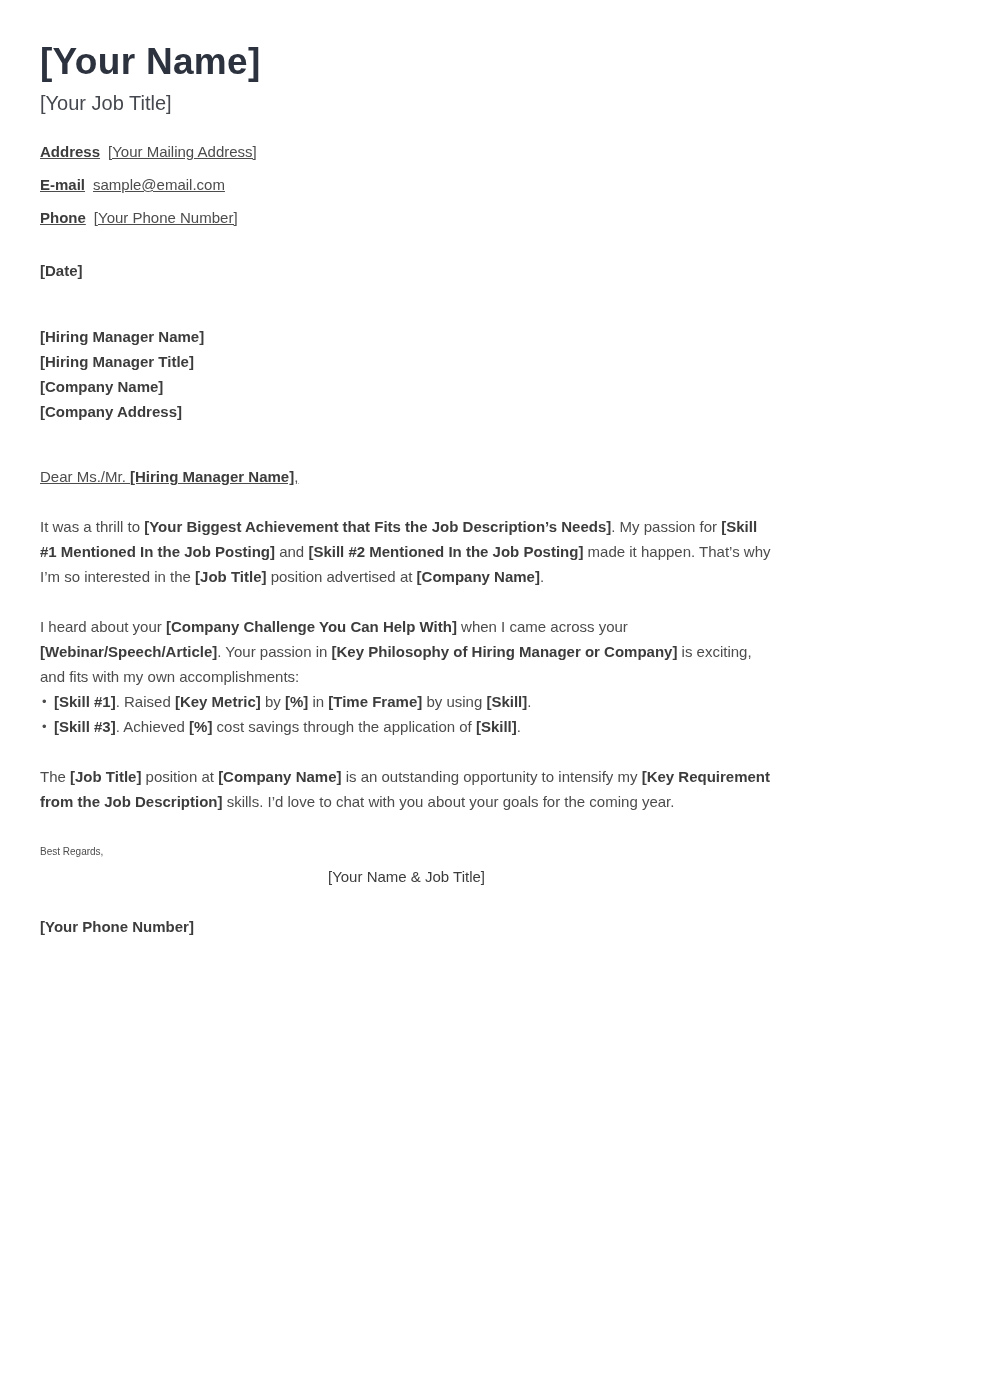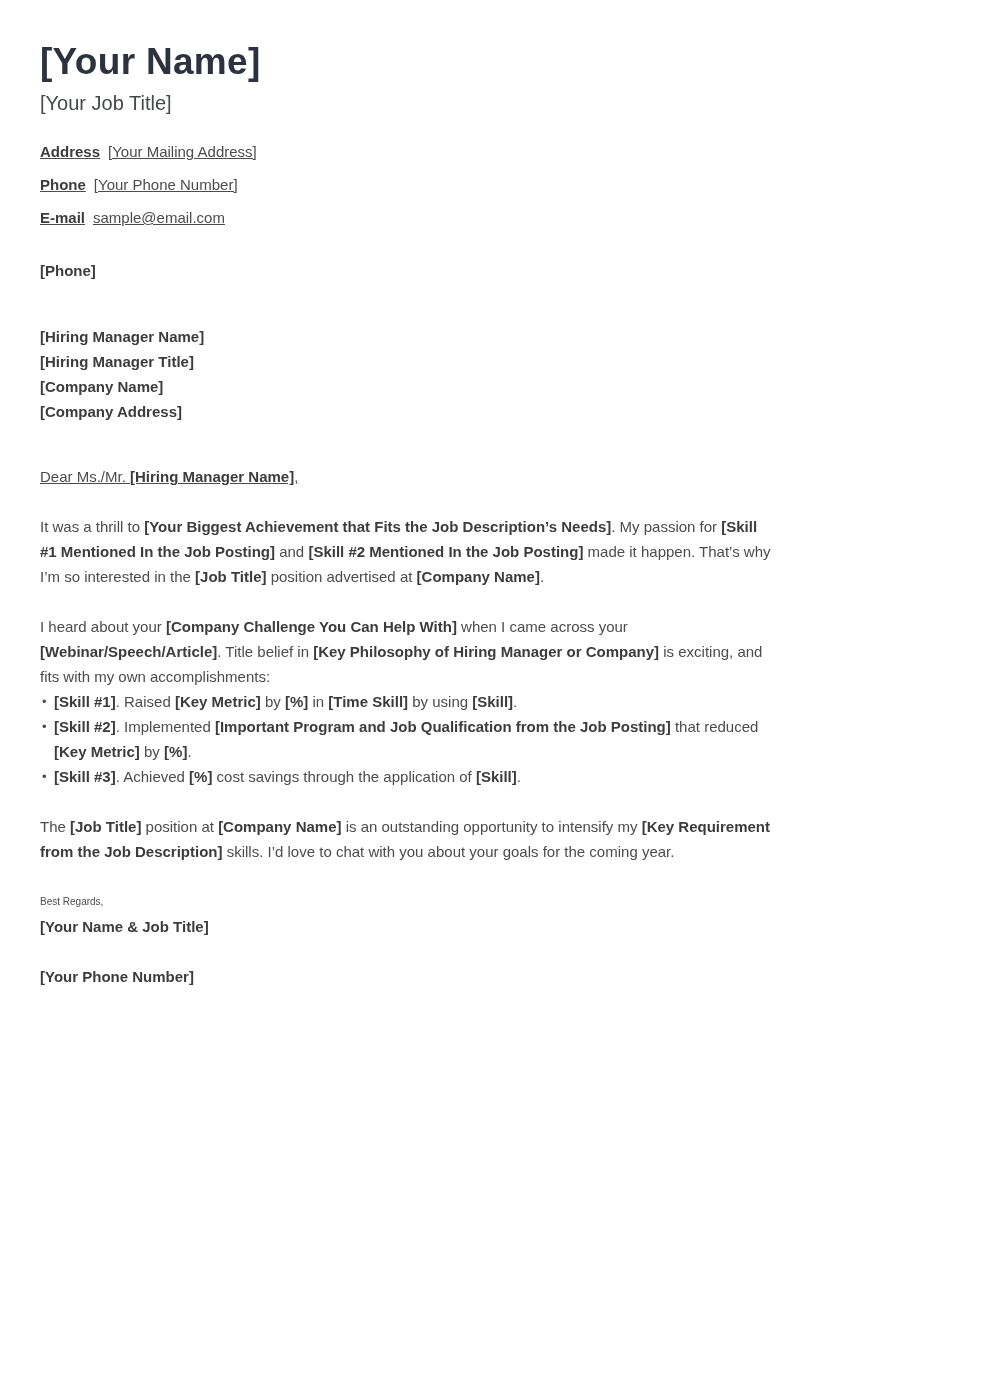--- a/index.html
+++ b/index.html
@@ -68,22 +68,23 @@
     top: 0;
     font-size: 13px;
     color: var(--body-color, #4c4c4c);
   }
 
   .closing-block { margin-top: 25px; }
   .closing-regards { font-size: 10px; line-height: 25px; }
   .signature-name {
     font-size: 15px;
     line-height: 25px;
-    font-weight: 700;
+    font-weight: 400;
     color: var(--strong-color, #3c3c3c);
+    text-align: center;
   }
   .footer-contact { margin-top: 25px; }
   .footer-contact-line {
     font-size: 15px;
     line-height: 25px;
     font-weight: 700;
     color: var(--strong-color, #3c3c3c);
   }
 </style>
 </head>
@@ -93,45 +94,44 @@
 
   <h1 class="applicant-name">[Your Name]</h1>
 
   <div class="applicant-job-title">[Your Job Title]</div>
 
   <div class="contact-block">
     <div class="contact-row">
       <span class="contact-label">Address</span><span class="contact-value">[Your Mailing Address]</span>
     </div>
     <div class="contact-row">
-      <span class="contact-label">Phone</span><span class="contact-value">[Your Phone Number]</span>
+      <span class="contact-label">E-mail</span><span class="contact-value">sample@email.com</span>
     </div>
     <div class="contact-row">
-      <span class="contact-label">E-mail</span><span class="contact-value">sample@email.com</span>
+      <span class="contact-label">Phone</span><span class="contact-value">[Your Phone Number]</span>
     </div>
   </div>
 
-  <p class="date-line">[Phone]</p>
+  <p class="date-line">[Date]</p>
 
   <div class="recipient-block">
     <p class="recipient-line">[Hiring Manager Name]</p>
     <p class="recipient-line">[Hiring Manager Title]</p>
     <p class="recipient-line">[Company Name]</p>
     <p class="recipient-line">[Company Address]</p>
   </div>
 
   <p class="body-text salutation"><span>Dear Ms./Mr. </span><strong>[Hiring Manager Name]</strong><span>,</span></p>
 
   <p class="body-text paragraph"><span>It was a thrill to </span><strong>[Your Biggest Achievement that Fits the Job Description’s Needs]</strong><span>. My passion for </span><strong>[Skill #1 Mentioned In the Job Posting]</strong><span> and </span><strong>[Skill #2 Mentioned In the Job Posting]</strong><span> made it happen. That’s why I’m so interested in the </span><strong>[Job Title]</strong><span> position advertised at </span><strong>[Company Name]</strong><span>.</span></p>
 
-  <p class="body-text paragraph"><span>I heard about your </span><strong>[Company Challenge You Can Help With]</strong><span> when I came across your </span><strong>[Webinar/Speech/Article]</strong><span>. Title belief in </span><strong>[Key Philosophy of Hiring Manager or Company]</strong><span> is exciting, and fits with my own accomplishments:</span></p>
+  <p class="body-text paragraph"><span>I heard about your </span><strong>[Company Challenge You Can Help With]</strong><span> when I came across your </span><strong>[Webinar/Speech/Article]</strong><span>. Your passion in </span><strong>[Key Philosophy of Hiring Manager or Company]</strong><span> is exciting, and fits with my own accomplishments:</span></p>
 
   <ul class="achievement-list">
-    <li class="body-text"><strong>[Skill #1]</strong><span>. Raised </span><strong>[Key Metric]</strong><span> by </span><strong>[%]</strong><span> in </span><strong>[Time Skill]</strong><span> by using </span><strong>[Skill]</strong><span>.</span></li>
-    <li class="body-text"><strong>[Skill #2]</strong><span>. Implemented </span><strong>[Important Program and Job Qualification from the Job Posting]</strong><span> that reduced </span><strong>[Key Metric]</strong><span> by </span><strong>[%]</strong><span>.</span></li>
+    <li class="body-text"><strong>[Skill #1]</strong><span>. Raised </span><strong>[Key Metric]</strong><span> by </span><strong>[%]</strong><span> in </span><strong>[Time Frame]</strong><span> by using </span><strong>[Skill]</strong><span>.</span></li>
     <li class="body-text"><strong>[Skill #3]</strong><span>. Achieved </span><strong>[%]</strong><span> cost savings through the application of </span><strong>[Skill]</strong><span>.</span></li>
   </ul>
 
   <p class="body-text paragraph"><span>The </span><strong>[Job Title]</strong><span> position at </span><strong>[Company Name]</strong><span> is an outstanding opportunity to intensify my </span><strong>[Key Requirement from the Job Description]</strong><span> skills. I’d love to chat with you about your goals for the coming year.</span></p>
 
   <div class="closing-block">
     <p class="closing-regards">Best Regards,</p>
     <p class="signature-name">[Your Name &amp; Job Title]</p>
   </div>
 

